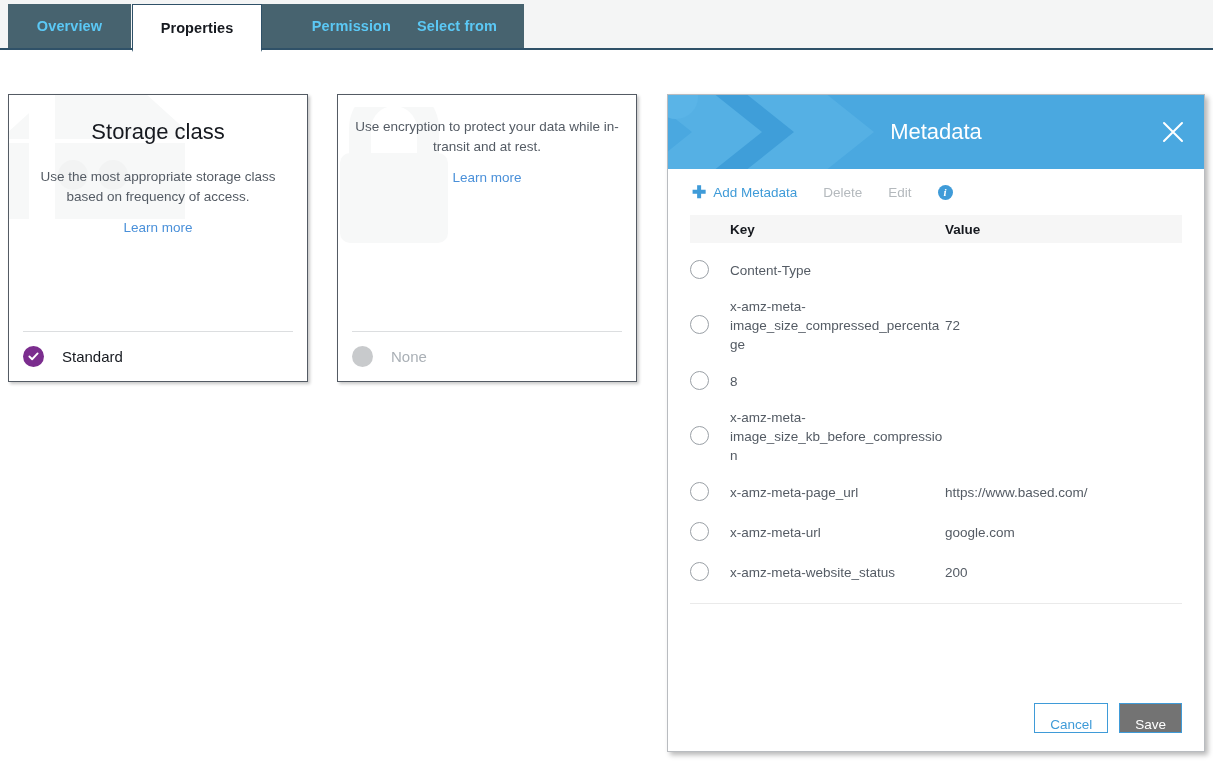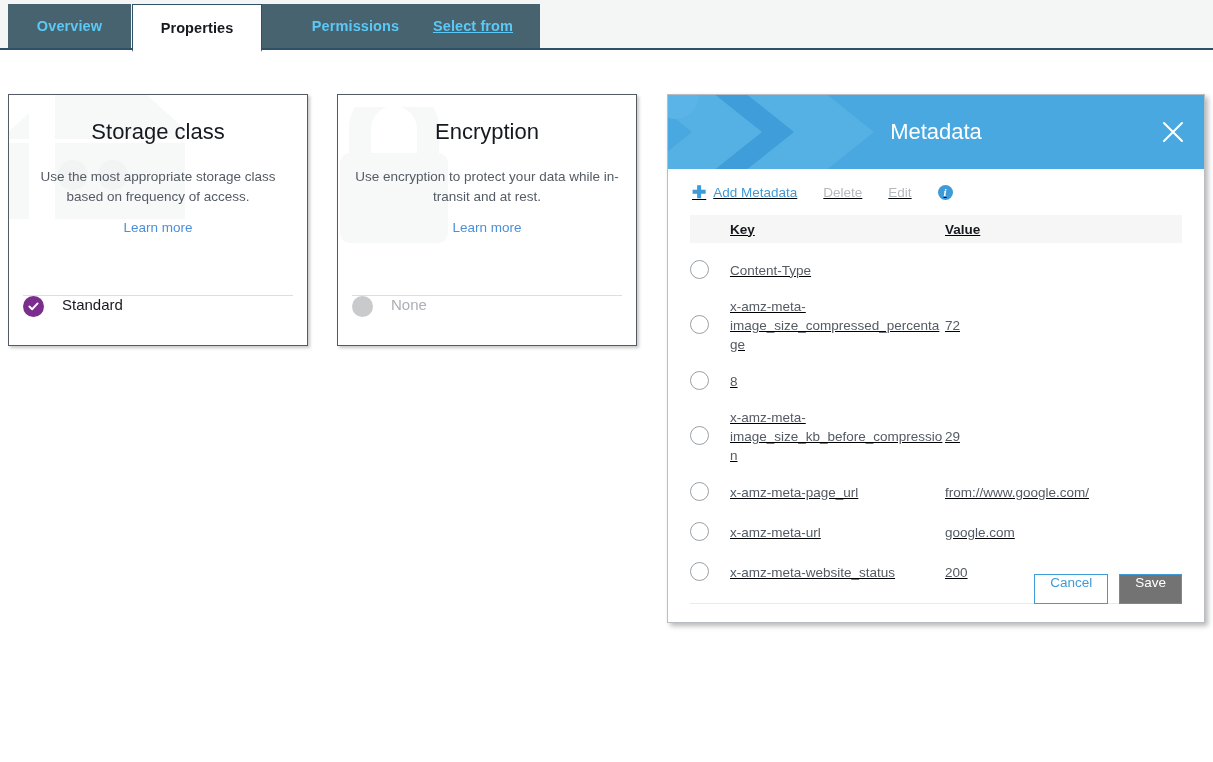--- a/index.html
+++ b/index.html
@@ -33,26 +33,26 @@
     background: #ffffff;
     color: #16191f;
     border: 1px solid #2f5168;
     border-bottom: 2px solid #ffffff;
     height: 48px;
     z-index: 5;
   }
   #tab-overview    { left: 8px;   width: 124px; }
   #tab-properties  { left: 132px; width: 130px; }
   #tab-permissions { left: 262px; width: 148px; padding-left: 40px; }
-  #tab-selectfrom  { left: 406px; width: 135px; text-decoration: underline; }
+  #tab-selectfrom  { left: 390px; width: 135px; }
 
   
   .card {
     position: absolute; top: 94px;
-    width: 300px; height: 252px;
+    width: 300px; height: 288px;
     background: #ffffff;
     border: 1px solid #545b64;
     box-shadow: 2px 2px 3px rgba(0,0,0,0.22);
     overflow: hidden;
   }
   #card-storage    { left: 8px; }
   #card-encryption { left: 337px; }
 
   .card-watermark {
     position: absolute;
@@ -84,21 +84,21 @@
     margin-top: 13px;
     text-decoration: none;
     cursor: pointer;
   }
 
   .card-footer {
     position: absolute;
     left: 14px; right: 14px; bottom: 0;
     height: 50px;
     border-top: 1px solid #dcdee0;
-    display: flex; align-items: flex-start;
+    display: flex; align-items: center;
   }
   .radio-dot {
     width: 21px; height: 21px; border-radius: 50%;
     flex: 0 0 auto;
     display: flex; align-items: center; justify-content: center;
   }
   .radio-dot.selected { background: #7b2d8e; }
   .radio-dot.muted    { background: #c8cacc; }
   .radio-check {
     width: 11px; height: 11px;
@@ -107,26 +107,25 @@
     margin-left: 18px;
     font-size: 15px;
     color: #16191f;
   }
   .footer-label.muted { color: #aab0b6; }
 
   
   #metadata-panel {
     position: absolute;
     left: 667px; top: 94px;
-    width: 538px; height: 529px;
+    width: 538px; height: 658px;
     background: #ffffff;
     border: 1px solid #b9bcc0;
     box-shadow: 3px 3px 5px rgba(0,0,0,0.28);
     overflow: hidden;
-    text-decoration: underline;
   }
   #panel-header {
     position: relative;
     height: 74px;
     background: #4aa8e0;
     overflow: hidden;
   }
   #panel-header .chev {
     position: absolute;
     pointer-events: none;
@@ -223,21 +222,21 @@
     left: 0; right: 0; bottom: 0;
     height: 66px;
     display: flex; align-items: center; justify-content: flex-end;
     padding-right: 22px;
     gap: 11px;
   }
   .btn {
     height: 30px;
     padding: 0 15px;
     font-size: 13.5px;
-    display: flex; align-items: flex-start; justify-content: center;
+    display: flex; align-items: flex-end; justify-content: center;
     cursor: pointer;
   }
   #btn-cancel {
     background: #ffffff;
     border: 1px solid #3f9bd8;
     color: #3f9bd8;
   }
   #btn-save {
     background: #737373;
     border: 1px solid #3f9bd8;
@@ -283,21 +282,20 @@
     <div class="footer-label">Standard</div>
   </div>
 </div>
 
 <div class="card" id="card-encryption">
   <svg class="card-watermark" width="130" height="160" viewBox="0 0 130 160" style="left:0px; top:-4px;">
     <path d="M22 70 V38 A34 34 0 0 1 90 38 V70" stroke="#f7f8f8" stroke-width="22" fill="none"></path>
     <rect x="2" y="62" width="108" height="90" rx="10" fill="#f7f8f8"></rect>
     <rect x="0" y="0" width="130" height="16" fill="#ffffff"></rect>
   </svg>
-  <div class="card-title">Encryption</div>
   <div class="card-desc">Use encryption to protect your data while in-transit and at rest.</div>
   <a class="card-link">Learn more</a>
   <div class="card-footer">
     <div class="radio-dot muted"></div>
     <div class="footer-label muted">None</div>
   </div>
 </div>
 
 <div id="metadata-panel">
 
@@ -356,28 +354,27 @@
           <div class="col-radio">
             <div class="row-radio"></div>
           </div>
           <div class="col-value row-value">8</div>
         </div>
         <div class="meta-row">
           <div class="col-radio">
             <div class="row-radio"></div>
           </div>
           <div class="col-key row-key">x-amz-meta-image_size_kb_before_compression</div>
-          <div class="col-value row-value">29</div>
         </div>
         <div class="meta-row">
           <div class="col-radio">
             <div class="row-radio"></div>
           </div>
           <div class="col-key row-key">x-amz-meta-page_url</div>
-          <div class="col-value row-value">from://www.google.com/</div>
+          <div class="col-value row-value">https://www.based.com/</div>
         </div>
         <div class="meta-row">
           <div class="col-radio">
             <div class="row-radio"></div>
           </div>
           <div class="col-key row-key">x-amz-meta-url</div>
           <div class="col-value row-value">google.com</div>
         </div>
         <div class="meta-row">
           <div class="col-radio">

